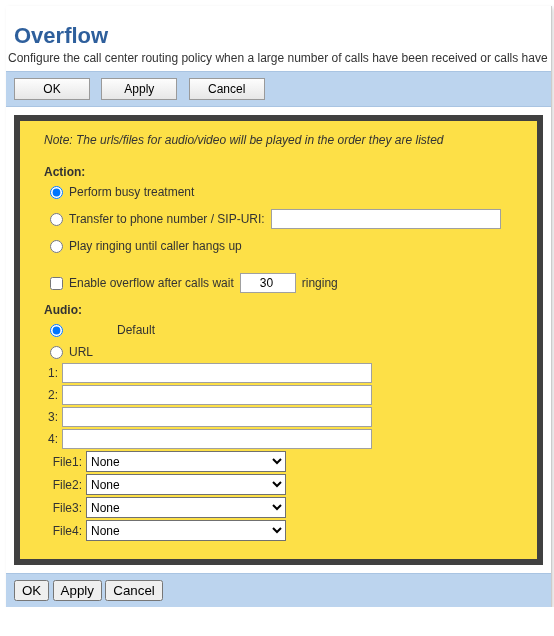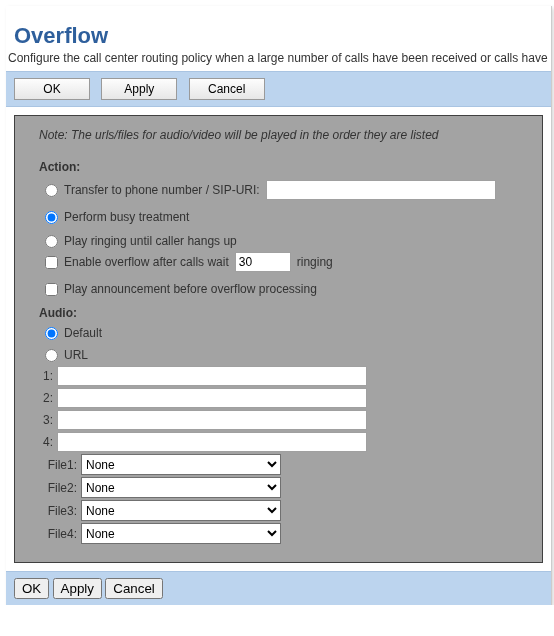--- a/index.html
+++ b/index.html
@@ -41,24 +41,24 @@
   .button-bar button {
     width: 76px;
     height: 22px;
     font-size: 12px;
     background: linear-gradient(#fdfdfd,#e7e7e7);
     border: 1px solid #9a9a9a;
     margin-right: 8px;
     cursor: pointer;
   }
   .panel {
-    background: #a3a3a3;
+    background: #fde047;
     margin: 8px;
     padding: 12px 16px 16px 24px;
-    border: 1px solid #404040;
+    border: 6px solid #404040;
   }
   .note {
     font-style: italic;
     color: #333;
     margin-bottom: 18px;
   }
   .section-label {
     font-weight: bold;
     margin: 6px 0 6px 0;
   }
@@ -71,21 +71,21 @@
   .row.indent3 { margin-left: 48px; }
   input[type=radio], input[type=checkbox] {
     margin: 0 6px 0 0;
     width: 13px; height: 13px;
   }
   input[type=text] {
     height: 20px;
     border: 1px solid #a0a0a0;
     background: #fff;
     font-size: 12px;
-    padding: 1px 3px;
+    padding: 1px 19px;
   }
   .transfer-input { width: 230px; margin-left: 6px; }
   .wait-input { width: 56px; margin: 0 6px; text-align: left; }
   .url-num {
     width: 14px;
     text-align: right;
     margin-right: 4px;
   }
   .url-input { width: 310px; }
   .file-label { width: 38px; text-align: right; margin-right: 4px; }
@@ -117,47 +117,43 @@
     <button>Cancel</button>
   </div>
 
   <div class="panel">
 
     <div class="note">Note: The urls/files for audio/video will be played in the order they are listed</div>
 
     <div class="section-label">Action:</div>
 
     <div class="row indent1">
+      <input type="radio" name="action" checked="" style="">
+      <span>Perform busy treatment</span>
+    </div>
+    <div class="row indent1">
       <input type="radio" name="action" style="">
       <span>Transfer to phone number / SIP-URI:</span>
       <input type="text" class="transfer-input" value="" style="">
     </div>
-    <div class="row indent1">
-      <input type="radio" name="action" checked="" style="">
-      <span>Perform busy treatment</span>
-    </div>
-    <div class="row indent1" style="margin-bottom:4px;">
+    <div class="row indent1" style="margin-bottom:20px;">
       <input type="radio" name="action" style="">
       <span>Play ringing until caller hangs up</span>
     </div>
 
     <div class="row indent1">
       <input type="checkbox" style="">
       <span>Enable overflow after calls wait</span>
       <input type="text" class="wait-input" value="30" style="">
       <span>ringing</span>
     </div>
-    <div class="row indent1">
-      <input type="checkbox" style="">
-      <span>Play announcement before overflow processing</span>
-    </div>
 
     <div class="section-label">Audio:</div>
 
-    <div class="row indent1" style="margin-bottom:4px;">
+    <div class="row indent1" style="margin-bottom:4px;gap:48px;">
       <input type="radio" name="audio" checked="" style="">
       <span>Default</span>
     </div>
     <div class="row indent1" style="margin-bottom:4px;margin-top:8px;">
       <input type="radio" name="audio" style="">
       <span>URL</span>
     </div>
 
     <div class="tight">
       <div class="row indent3">

